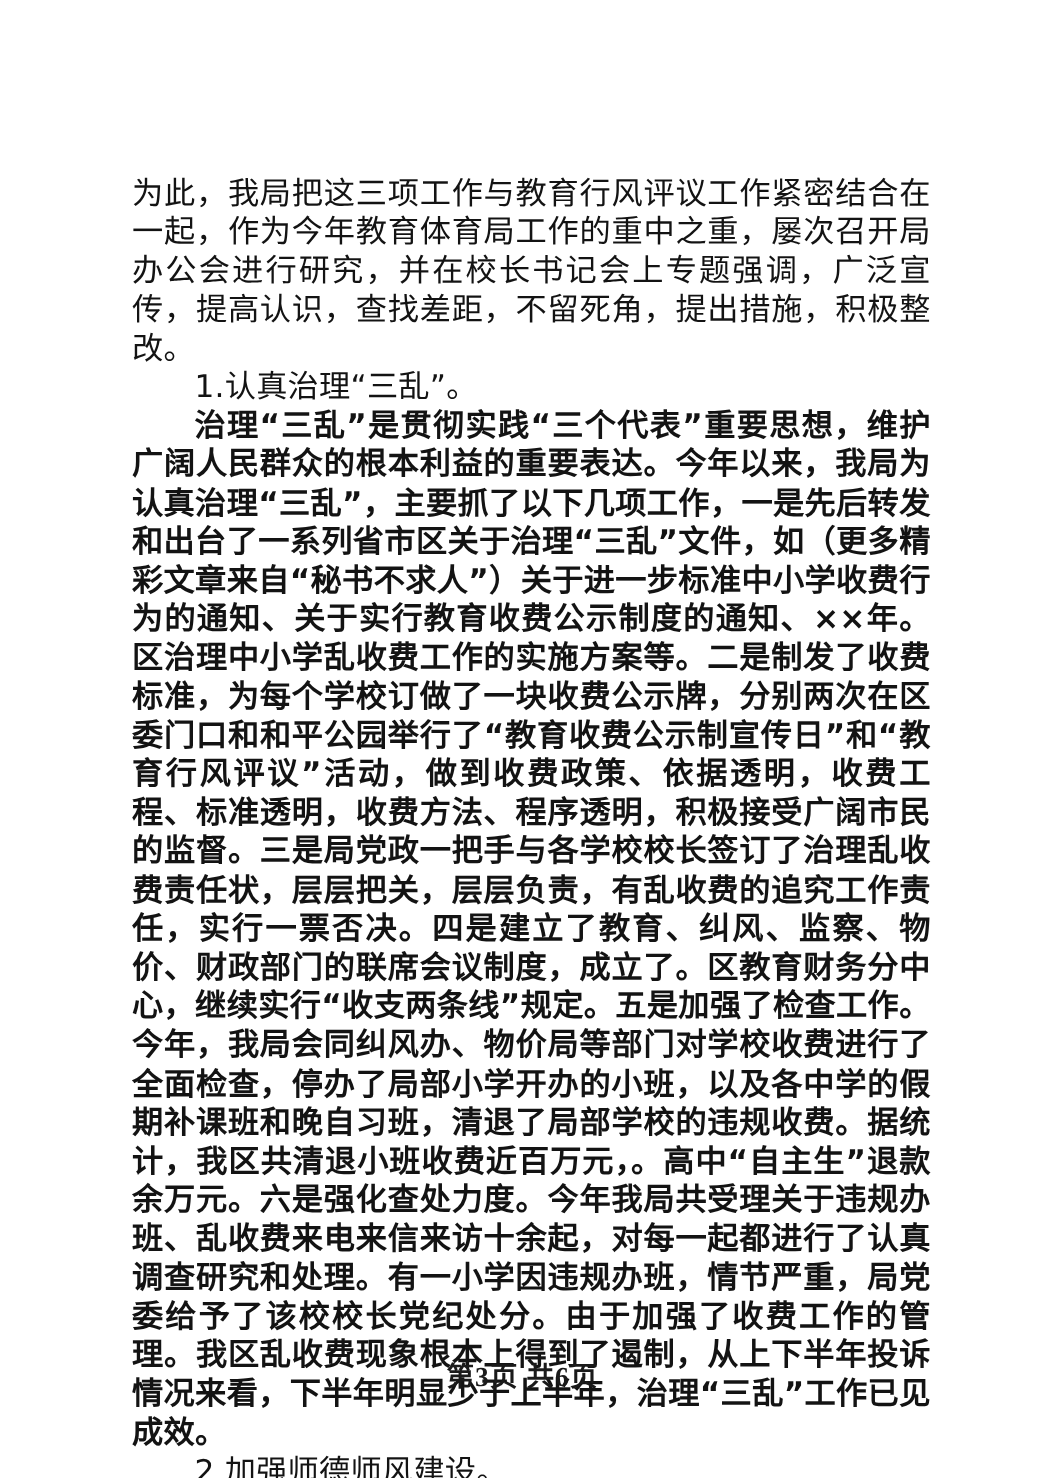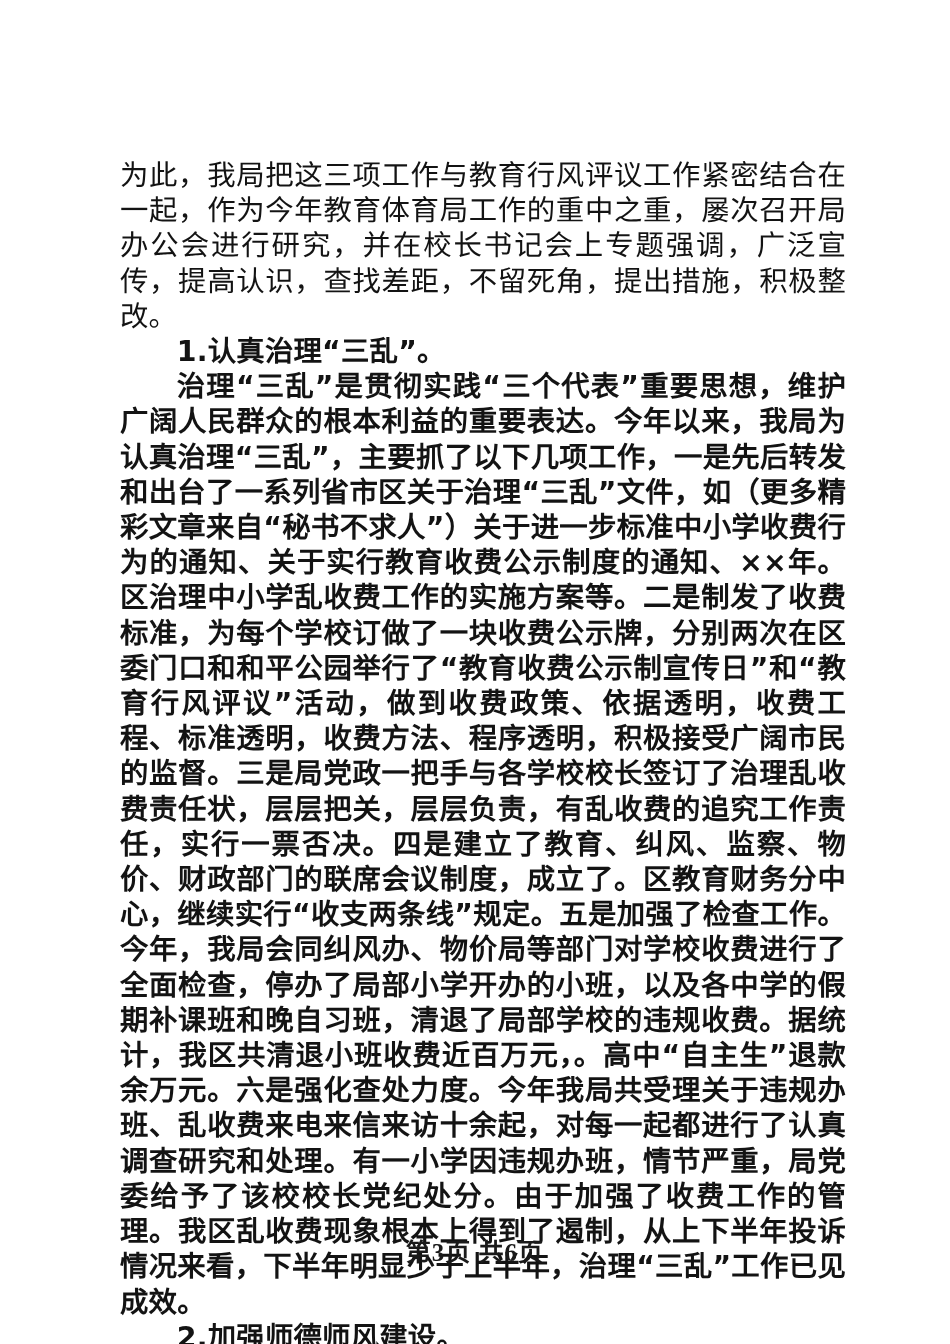--- a/index.html
+++ b/index.html
@@ -55,21 +55,20 @@
   }
 
   
   .para.flush {
     text-indent: 0;
   }
 
   
   .para.item {
     text-indent: 2em;
-    font-weight: bold;
   }
 
   
   .para.last {
     text-align: justify;
   }
 
   
   .page-footer {
     position: absolute;

